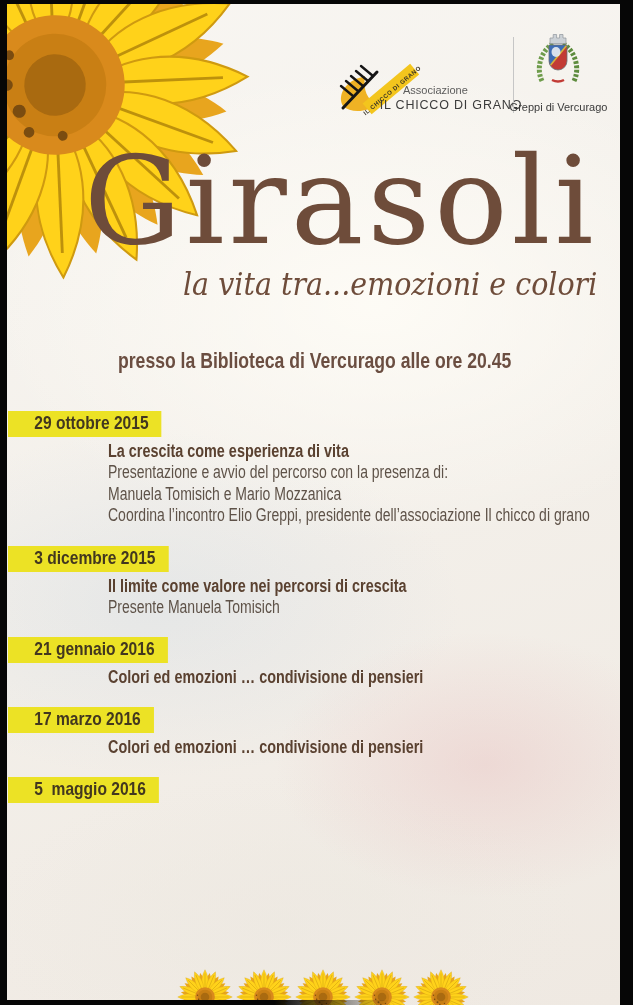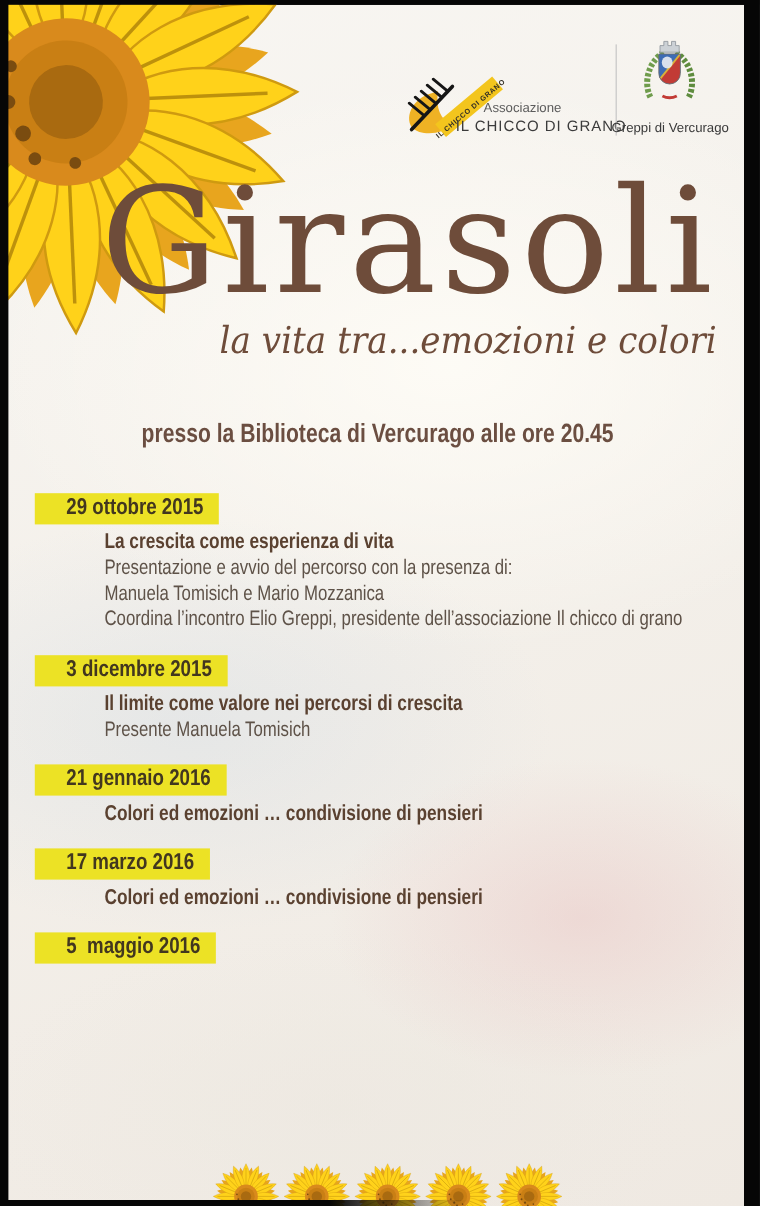--- a/index.html
+++ b/index.html
@@ -48,27 +48,27 @@
     color:var(--c-title);transform:scaleX(.92);transform-origin:0 0;
   }
   .venue{
     position:absolute;left:118px;top:348px;z-index:2;white-space:nowrap;
     font-weight:bold;font-size:22px;color:#6b4e41;
     transform:scaleX(.8);transform-origin:0 0;
   }
 
   
   .events{position:absolute;left:8px;top:411px;width:618px;z-index:2;}
-  .event{margin-bottom:19px;padding-left:21px;}
+  .event{margin-bottom:19px;}
   .date-badge{
     display:inline-block;background:var(--c-badge-bg);color:var(--c-badge-text);
     font-weight:bold;font-size:19px;line-height:22px;padding:1px 16px 3px 32px;
     white-space:pre;transform:scaleX(.82);transform-origin:0 0;
   }
-  .event-body{margin-left:58px;margin-top:3px;}
+  .event-body{margin-left:100px;margin-top:3px;}
   .event-title{
     font-weight:bold;font-size:18px;line-height:22px;color:var(--c-event-title);
     transform:scaleX(.8);transform-origin:0 0;width:125%;white-space:nowrap;
   }
   .event-lines{transform:scaleX(.8);transform-origin:0 0;width:125%;}
   .event-line{font-size:17.5px;line-height:21.5px;color:var(--c-body);white-space:nowrap;}
 
   
   .f-top{position:absolute;left:0;top:0;width:100%;height:4px;background:#060606;z-index:9;}
   .f-left{position:absolute;left:0;top:0;width:7px;height:100%;background:#060606;z-index:9;}

